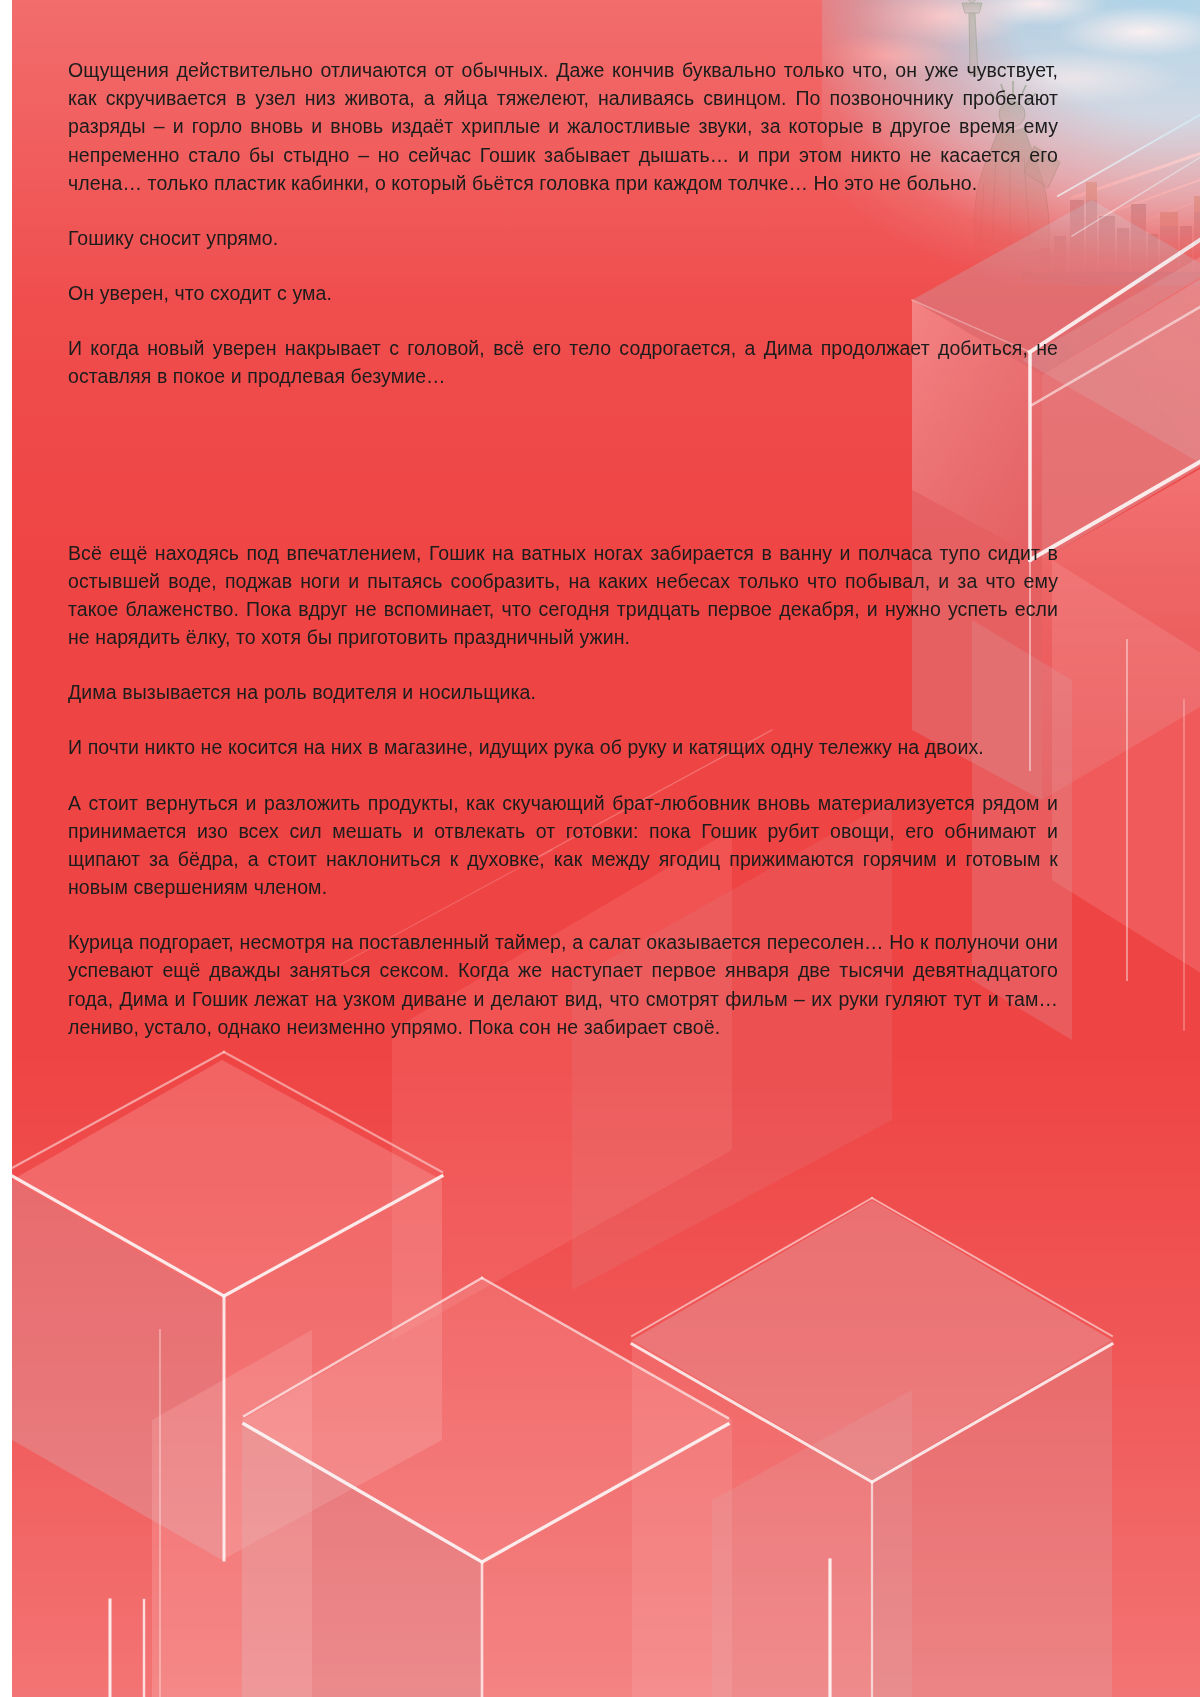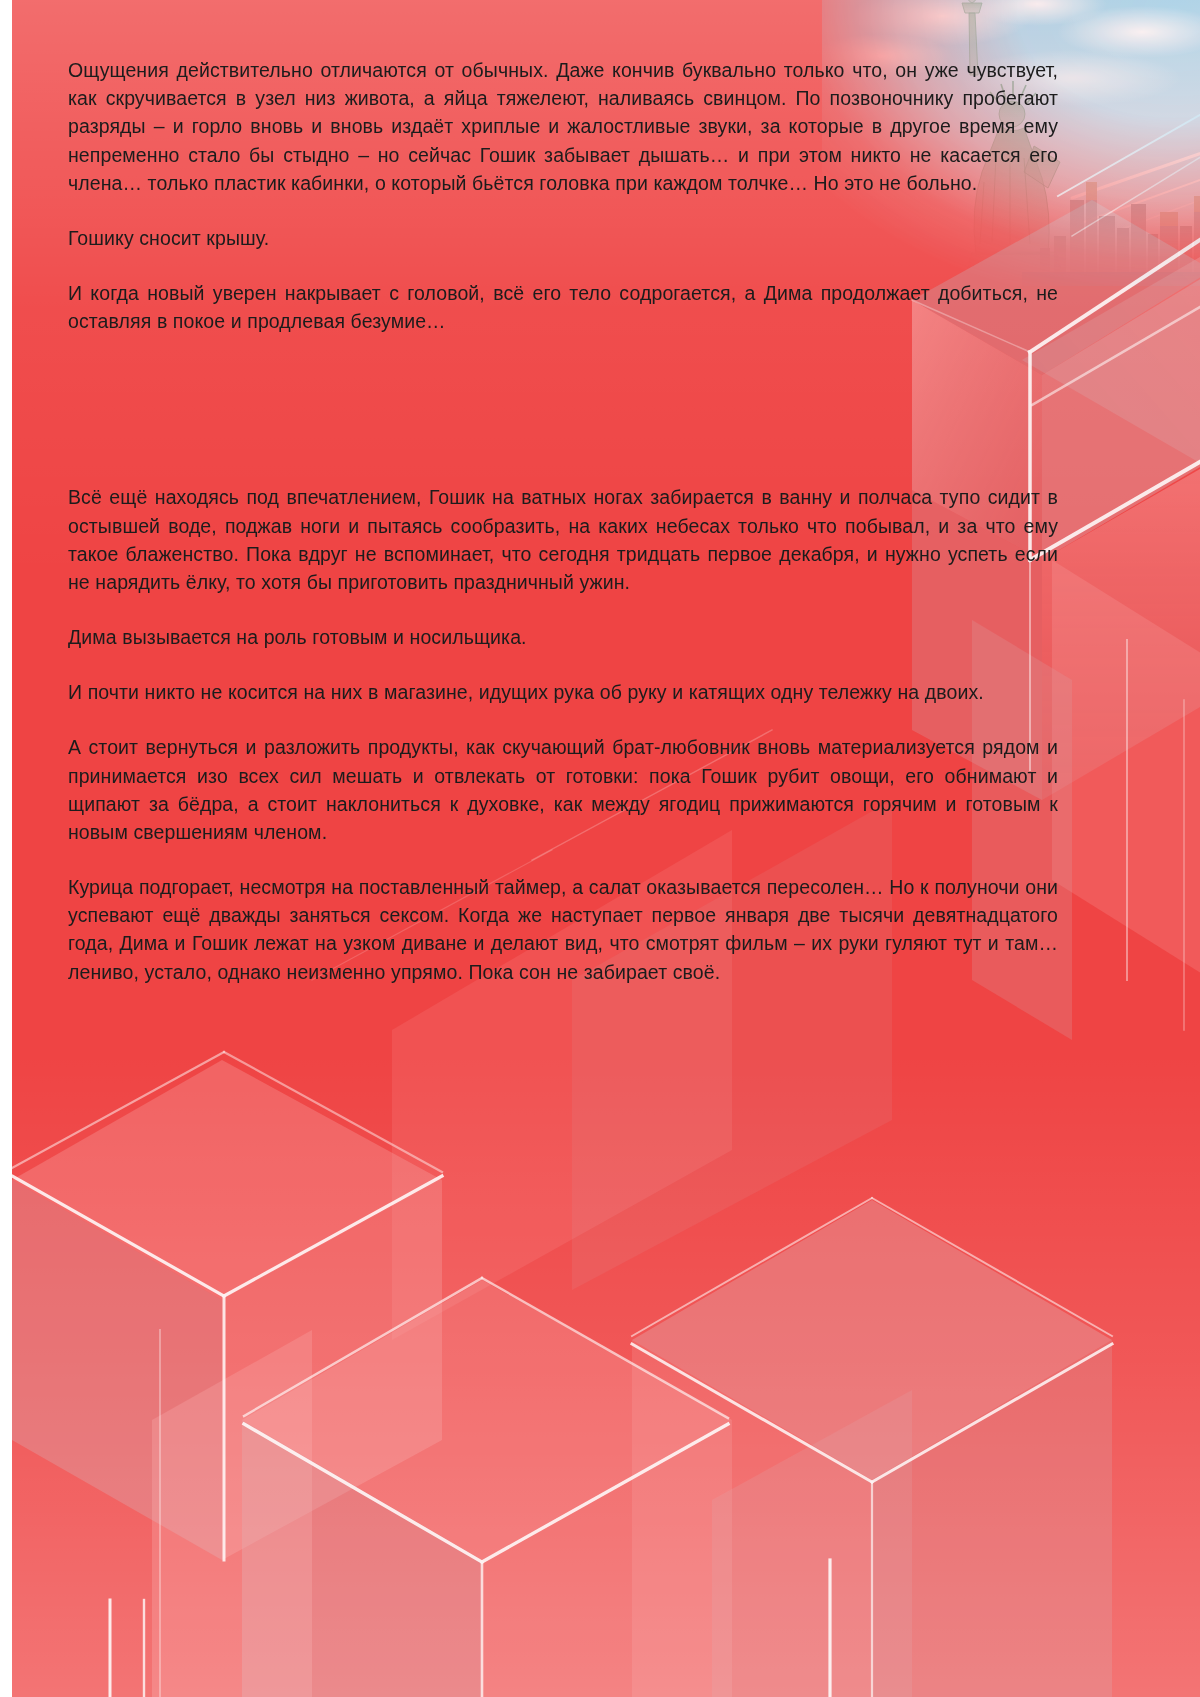--- a/index.html
+++ b/index.html
@@ -290,29 +290,30 @@
 
       <rect x="200" y="286" width="200" height="14" fill="#62bfe6" opacity="0.75"></rect>
       <rect x="200" y="294" width="200" height="8" fill="#8fd2ee" opacity="0.6"></rect>
     </svg>
   </div>
 
   <div id="content">
 
     <div>
       <p class="para">Ощущения действительно отличаются от обычных. Даже кончив буквально только что, он уже чувствует, как скручивается в узел низ живота, а яйца тяжелеют, наливаясь свинцом. По позвоночнику пробегают разряды – и горло вновь и вновь издаёт хриплые и жалостливые звуки, за которые в другое время ему непременно стало бы стыдно – но сейчас Гошик забывает дышать… и при этом никто не касается его члена… только пластик кабинки, о который бьётся головка при каждом толчке… Но это не больно.</p>
-      <p class="para">Гошику сносит крышу.</p>
+      <p class="para">Гошику сносит упрямо.</p>
+      <p class="para">Он уверен, что сходит с ума.</p>
       <p class="para">И когда новый уверен накрывает с головой, всё его тело содрогается, а Дима продолжает добиться, не оставляя в покое и продлевая безумие…</p>
     </div>
 
     <div class="scene-break"></div>
 
     <div>
       <p class="para">Всё ещё находясь под впечатлением, Гошик на ватных ногах забирается в ванну и полчаса тупо сидит в остывшей воде, поджав ноги и пытаясь сообразить, на каких небесах только что побывал, и за что ему такое блаженство. Пока вдруг не вспоминает, что сегодня тридцать первое декабря, и нужно успеть если не нарядить ёлку, то хотя бы приготовить праздничный ужин.</p>
-      <p class="para">Дима вызывается на роль готовым и носильщика.</p>
+      <p class="para">Дима вызывается на роль водителя и носильщика.</p>
       <p class="para">И почти никто не косится на них в магазине, идущих рука об руку и катящих одну тележку на двоих.</p>
       <p class="para">А стоит вернуться и разложить продукты, как скучающий брат-любовник вновь материализуется рядом и принимается изо всех сил мешать и отвлекать от готовки: пока Гошик рубит овощи, его обнимают и щипают за бёдра, а стоит наклониться к духовке, как между ягодиц прижимаются горячим и готовым к новым свершениям членом.</p>
       <p class="para">Курица подгорает, несмотря на поставленный таймер, а салат оказывается пересолен… Но к полуночи они успевают ещё дважды заняться сексом. Когда же наступает первое января две тысячи девятнадцатого года, Дима и Гошик лежат на узком диване и делают вид, что смотрят фильм – их руки гуляют тут и там… лениво, устало, однако неизменно упрямо. Пока сон не забирает своё.</p>
     </div>
 
   </div>
 
 </div>
 
 </body></html>

